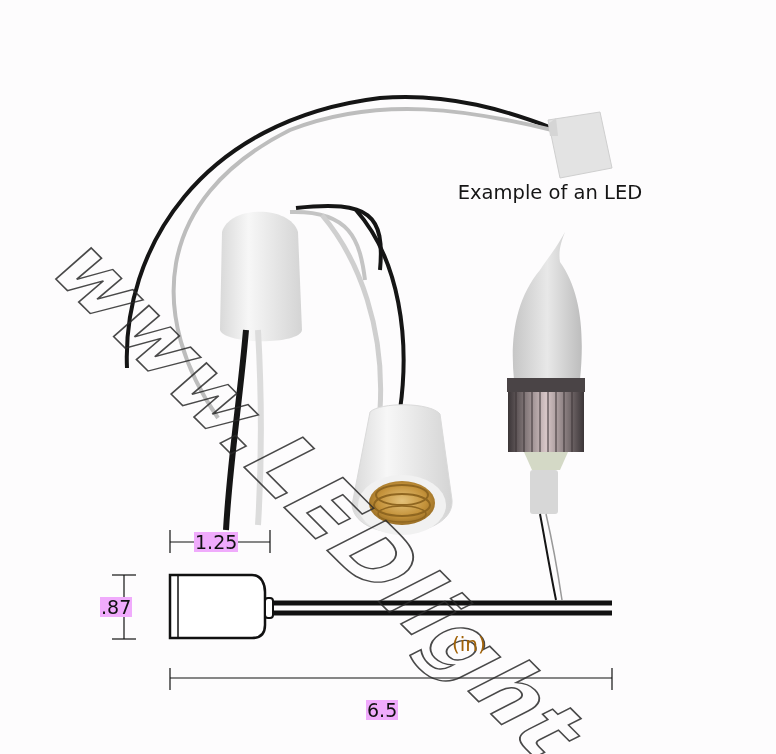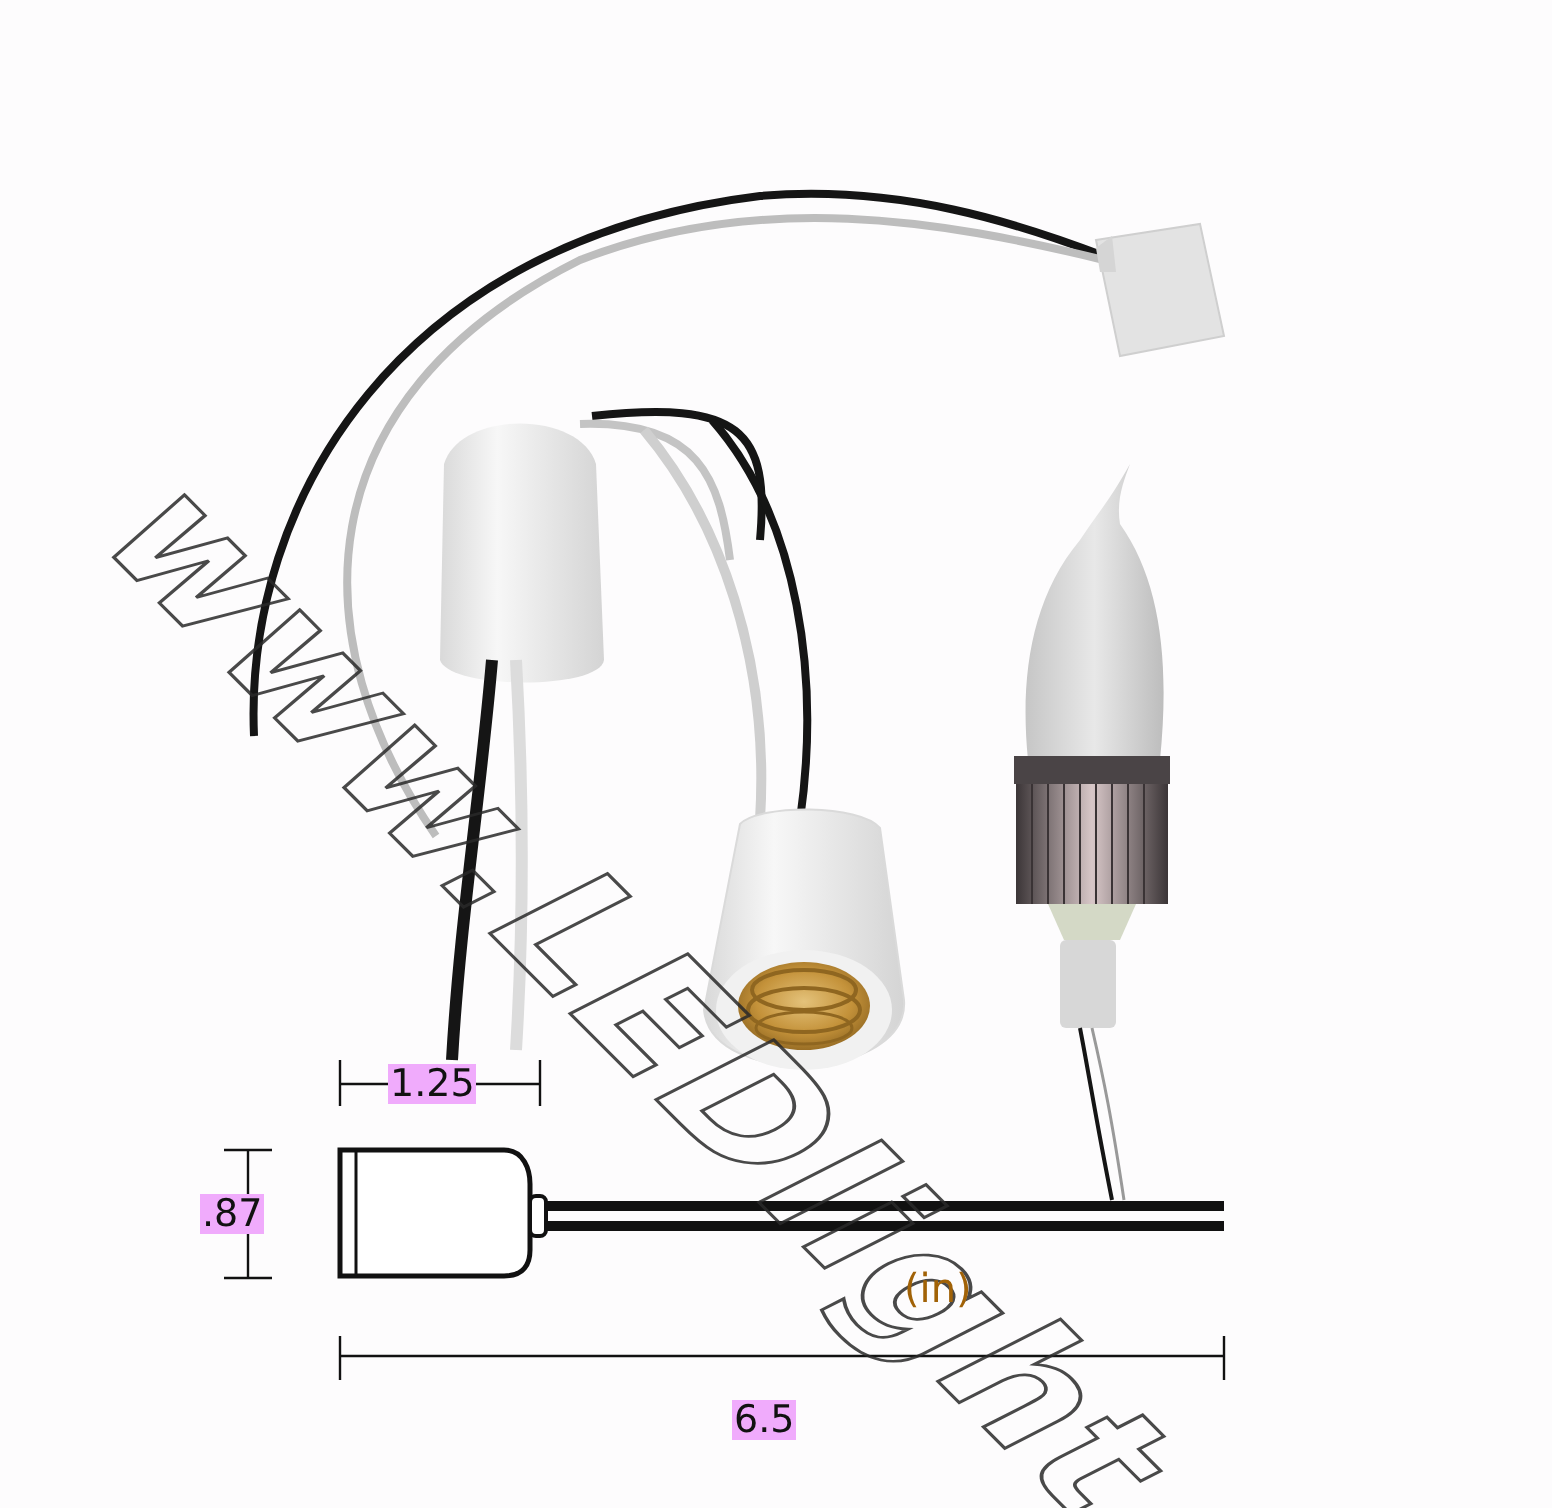--- a/index.html
+++ b/index.html
@@ -117,19 +117,20 @@
 
       <line x1="170" y1="668" x2="170" y2="690" stroke-width="1.2"></line>
       <line x1="612" y1="668" x2="612" y2="690" stroke-width="1.2"></line>
       <line x1="170" y1="678" x2="612" y2="678" stroke-width="1.2"></line>
     </g>
   </svg>
 
   <div class="watermark">www.LEDlight.com</div>
 
   <div class="caption">
+    <div>Example of an LED</div>
   </div>
 
   <div class="dim-label" style="left:194px; top:532px;">1.25</div>
   <div class="dim-label" style="left:100px; top:597px;">.87</div>
   <div class="dim-label" style="left:366px; top:668px;margin-top:32px;">6.5</div>
   <div class="units">(in)</div>
 </div>
 
 </body></html>

